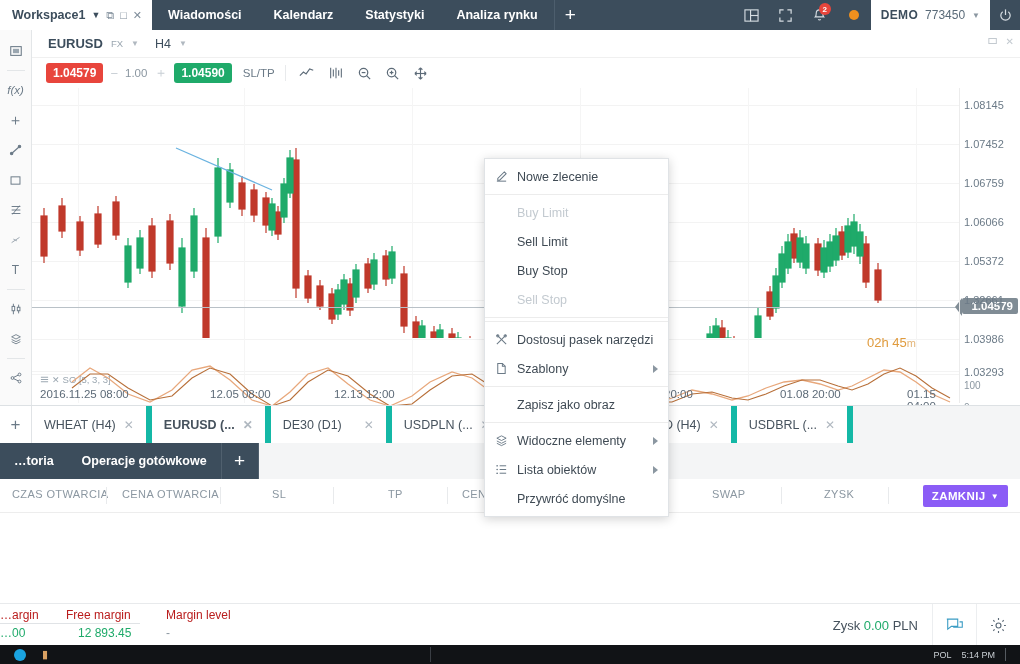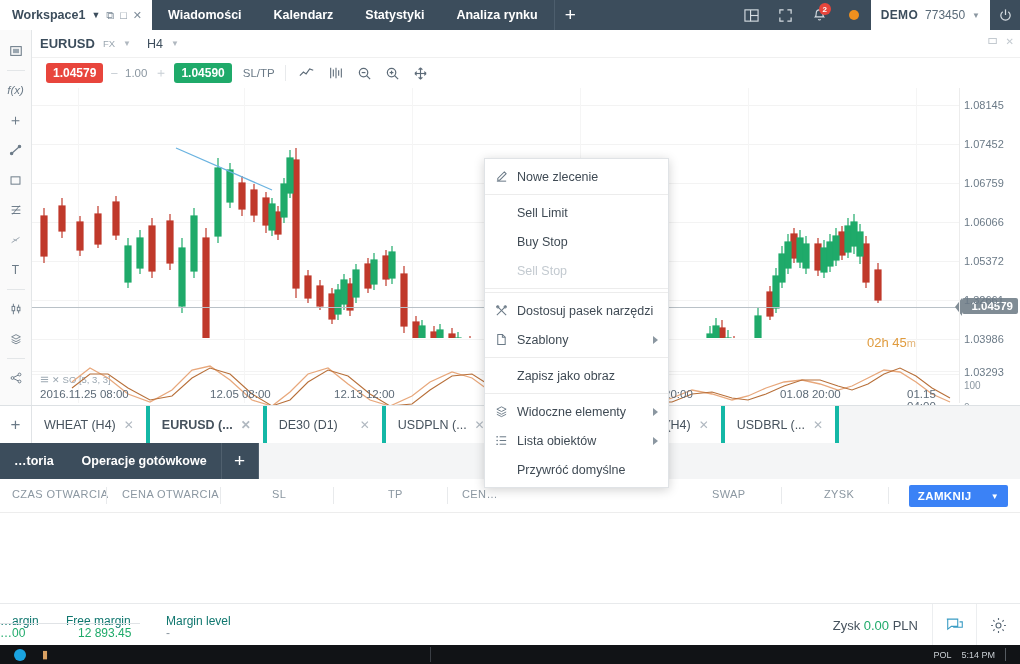--- a/index.html
+++ b/index.html
@@ -63,21 +63,21 @@
     color:#6b7a87; font-size:13px;
   }
   .lt-sep { width:18px; height:1px; background:#e3e6e8; margin:4px 0; }
 
   
   .chartpanel { position:absolute; left:32px; top:30px; width:988px; height:375px; background:#fff; }
   .chart-head {
     height:28px; display:flex; align-items:center; gap:8px; padding-left:8px;
     border-bottom:1px solid #f0f0f0; position:relative;
   }
-  .sym { font-size:13px; color:#3c4d5c; font-weight:bold; }
+  .sym { font-size:13px; color:#3c4d5c; font-weight:bold;margin-left:8px; }
   .sym-fx { font-size:9.5px; color:#9aa6b0; }
   .cap { font-size:8px; color:#b0b8c0; }
   .tf { font-size:12.5px; color:#3c4d5c; margin-left:8px; }
   .chart-winbtns { position:absolute; right:6px; top:6px; display:flex; gap:8px; color:#c3cad0; font-size:10px; }
 
   .chart-toolbar { height:30px; display:flex; align-items:center; gap:7px; padding-left:14px; }
   .pill { border-radius:3px; color:#fff; font-size:12px; font-weight:bold; padding:3px 7px; }
   .pill.red { background:#e8453c; }
   .pill.green { background:#1faa6a; }
   .vol { font-size:11.5px; color:#8b97a1; }
@@ -141,21 +141,21 @@
     background:#f4f5f6; border-top:1px solid #dde1e4; display:flex; align-items:stretch;
   }
   .ct-plus {
     width:32px; display:flex; align-items:center; justify-content:center;
     color:#6b7a87; font-size:17px; font-weight:300; background:#fff;
     border-right:1px solid #e0e3e6;
   }
   .ct {
     display:flex; align-items:center; gap:8px; padding:0 12px;
     font-size:12.5px; color:#46525d; background:#fff;
-    border-right:4px solid #14b8a6; white-space:nowrap;
+    border-right:6px solid #14b8a6; white-space:nowrap;
   }
   .ct.active { font-weight:bold; }
   .ct .x { color:#b0b8c0; font-size:12px; }
 
   
   .botpanel { position:absolute; left:0; top:443px; width:1020px; height:160px; background:#fff; }
   .bp-tabs {
     height:36px; background:#3c4d5c; display:flex; align-items:stretch;
     margin-left:-30px; padding-left:30px;
   }
@@ -169,32 +169,32 @@
     border-left:1px solid #50606e; border-right:1px solid #50606e;
   }
   .bp-fill { flex:1; background:#f4f5f6; }
   .thead { height:34px; position:relative; border-bottom:1px solid #ededed; }
   .th {
     position:absolute; top:9px; font-size:11px; color:#8b97a1;
     letter-spacing:.4px; white-space:nowrap;
   }
   .thsep { position:absolute; top:8px; width:1px; height:17px; background:#e8eaec; }
   .closebtn {
-    position:absolute; right:12px; top:6px; background:#3b82f6; color:#fff;
+    position:absolute; right:12px; top:6px; background:#8b5cf6; color:#fff;
     font-size:11.5px; font-weight:bold; letter-spacing:.4px;
-    padding:5px 9px; border-radius:2px; display:flex; align-items:center; gap:19px;
+    padding:5px 9px; border-radius:2px; display:flex; align-items:center; gap:5px;
   }
 
   
   .statusbar {
     position:absolute; left:0; top:603px; width:1020px; height:42px;
     background:#fff; border-top:1px solid #e8eaec;
   }
   .sb-col { position:absolute; top:4px; font-size:12px; }
-  .sb-lbl { color:#0f766e;margin-top:6px; }
+  .sb-lbl { color:#b91c1c; }
   .sb-val { position:absolute; top:22px; font-size:12px; }
   .sb-green { color:#1faa6a; }
   .sb-grey { color:#8b97a1; }
   .sb-underline { position:absolute; top:19px; height:1px; background:#e0e3e6; }
   .sb-right { position:absolute; right:0; top:0; height:42px; display:flex; align-items:center; }
   .zysk { font-size:13px; color:#46525d; padding-right:14px; }
   .zysk b { color:#1faa6a; font-weight:normal; }
   .sb-ic {
     width:44px; height:42px; display:flex; align-items:center; justify-content:center;
     border-left:1px solid #eceef0;
@@ -615,20 +615,23 @@
     <div class="mi">
       <span class="mic">
         <svg width="13" height="13" viewBox="0 0 14 14" fill="none" stroke="#6b7a87" stroke-width="1.1">
             <path d="M10 2l2 2-7 7H3v-2l7-7z"></path>
             <path d="M2 12h10"></path>
           </svg>
       </span>
       <span class="mtx">Nowe zlecenie</span>
     </div>
     <div class="mdiv"></div>
+    <div class="mi noicon disabled">
+      <span class="mtx">Buy Limit</span>
+    </div>
     <div class="mi noicon">
       <span class="mtx">Sell Limit</span>
     </div>
     <div class="mi noicon">
       <span class="mtx">Buy Stop</span>
     </div>
     <div class="mi noicon disabled">
       <span class="mtx">Sell Stop</span>
     </div>
     <div class="mdiv"></div>

